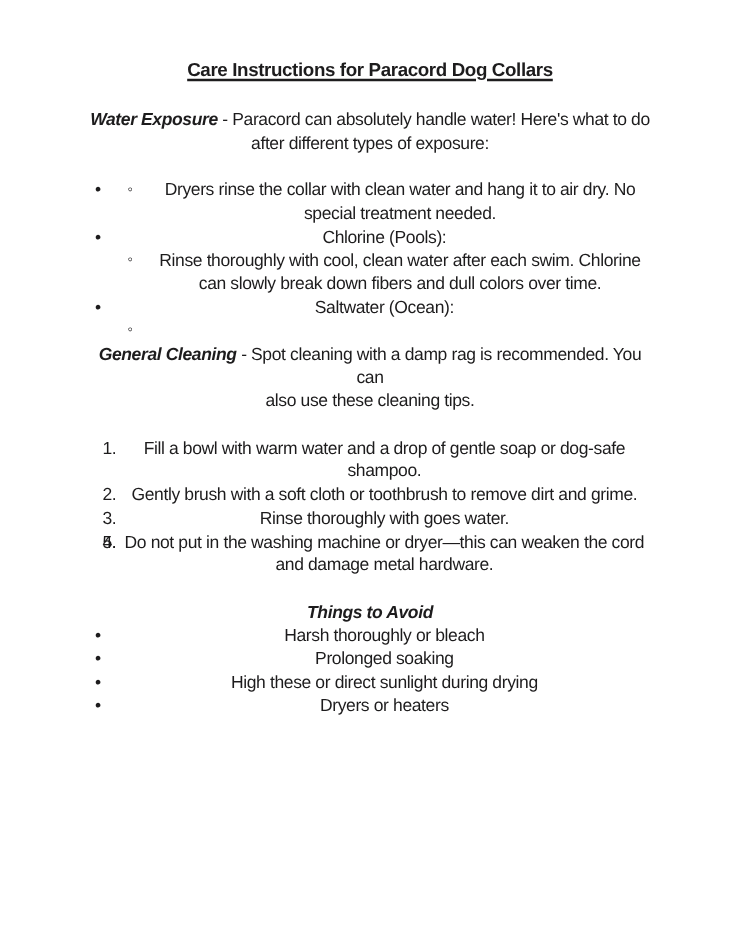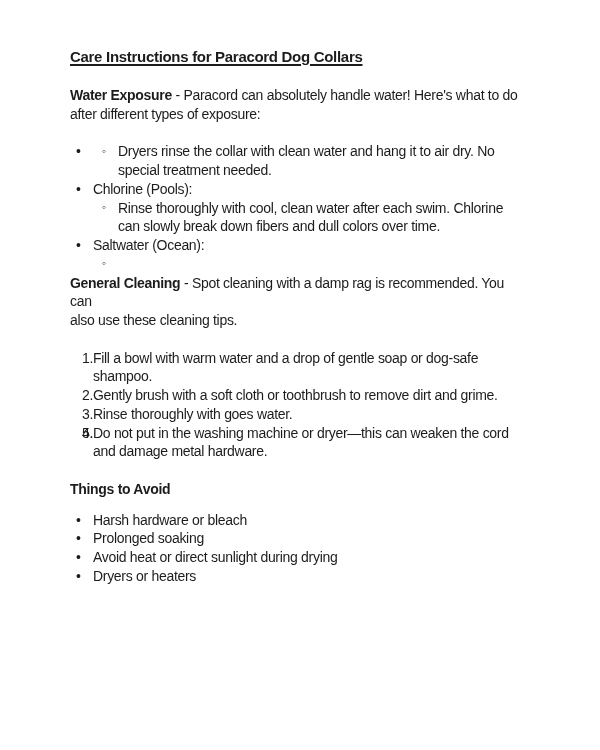--- a/index.html
+++ b/index.html
@@ -14,41 +14,43 @@
     font-family: "Liberation Sans", "DejaVu Sans", sans-serif;
     font-size: 14px;
     line-height: 18.7px;
     letter-spacing: -0.3px;
     color: #1d1c1d;
   }
   .page {
     box-sizing: border-box;
     width: 552px;
     padding: 46px 30px 0 70px;
+    text-align: center;
   }
   [data-bind] {
     white-space: pre-line;
   }
   .doc-title {
     font-size: 15px;
     font-weight: 700;
     line-height: 21px;
     margin: 0 0 19px 0;
     text-decoration: underline;
     text-decoration-thickness: 1.5px;
     text-underline-offset: 2px;
   }
   p.block {
     margin: 0 0 19px 0;
   }
   p.block.tight {
-    margin-bottom: 12px;
+    margin-bottom: 0;
   }
   .bold {
     font-weight: 700;
+    font-style: italic;
   }
   ul.bullets, ol.steps {
     list-style: none;
     margin: 0 0 19px 0;
     padding: 0;
   }
   ul.bullets > li {
     position: relative;
     padding-left: 23px;
   }
@@ -151,29 +153,29 @@
       <span data-bind="doc.cleaning.steps.4.text">Do not put in the washing machine or dryer—this can weaken the cord
 and damage metal hardware.</span>
     </li>
   </ol>
 
   <p class="block tight"><span class="bold" data-bind="doc.avoid.heading">Things to Avoid</span></p>
 
   <ul class="bullets">
     <li>
       <span class="dot-marker">•</span>
-      <span data-bind="doc.avoid.items.0">Harsh hardware or bleach</span>
+      <span data-bind="doc.avoid.items.0">Harsh thoroughly or bleach</span>
     </li>
     <li>
       <span class="dot-marker">•</span>
       <span data-bind="doc.avoid.items.1">Prolonged soaking</span>
     </li>
     <li>
       <span class="dot-marker">•</span>
-      <span data-bind="doc.avoid.items.2">Avoid heat or direct sunlight during drying</span>
+      <span data-bind="doc.avoid.items.2">High these or direct sunlight during drying</span>
     </li>
     <li>
       <span class="dot-marker">•</span>
       <span data-bind="doc.avoid.items.3">Dryers or heaters</span>
     </li>
   </ul>
 
 </div>
 
 </body></html>

